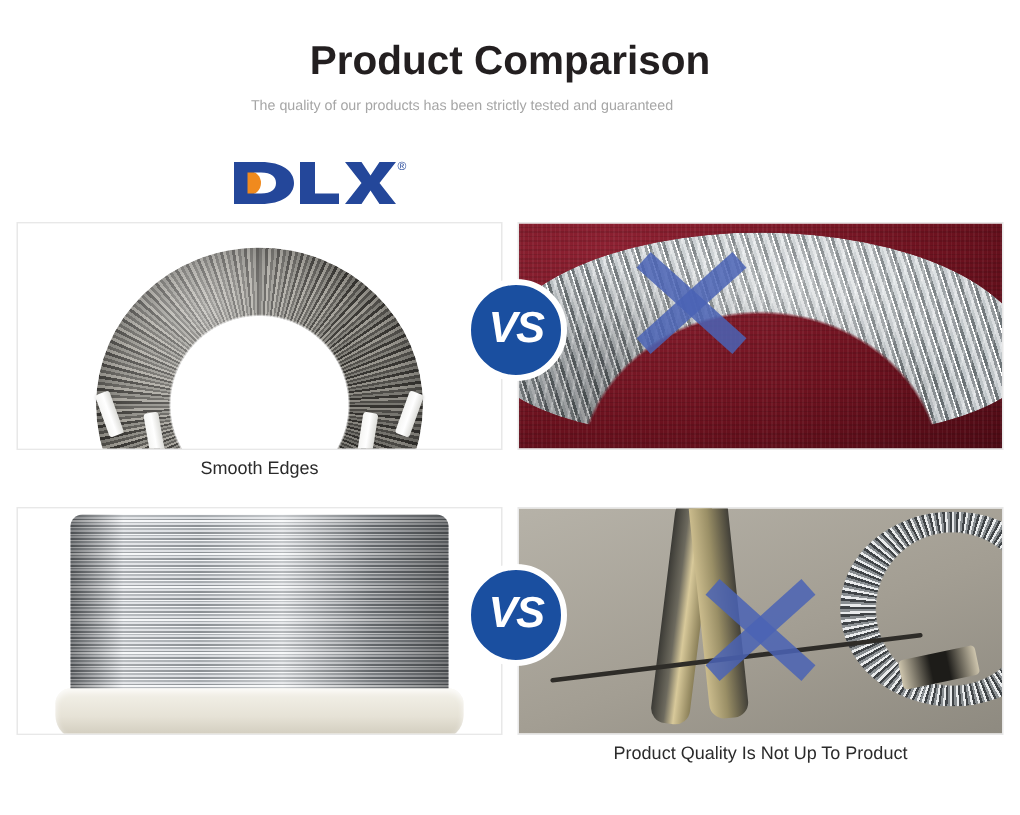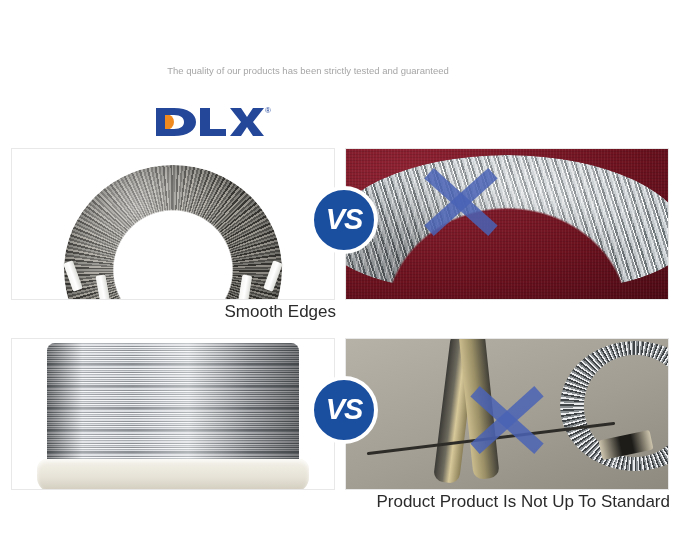--- a/index.html
+++ b/index.html
@@ -99,22 +99,22 @@
     box-sizing: border-box;
     overflow: hidden;
   }
   .panel.left  { left: 11px; }
   .panel.right { left: 345px; }
 
   .caption {
     position: absolute;
     top: 155px;
     width: 326px;
-    text-align: right;
-    font-size: 17px;
+    text-align: center;
+    font-size: 12px;
     color: #2b2b2b;
     line-height: 18px;
   }
   .caption.left  { left: 10px; }
   .caption.right { left: 344px; }
 
   
   .vs-badge {
     position: absolute;
     left: 310px;
@@ -324,20 +324,21 @@
   }
   .x-mark i.a { transform: rotate(42deg); }
   .x-mark i.b { transform: rotate(-42deg); }
   .x-top   { left: 72px; top: 10px;  width: 86px; height: 86px; }
   .x-bottom{ left: 118px; top: 38px; width: 86px; height: 86px; }
 </style>
 </head>
 <body>
 
 <div class="header">
+  <div class="page-title">Product Comparison</div>
   <div class="page-subtitle">The quality of our products has been strictly tested and guaranteed</div>
 </div>
 
 <div class="brand-row">
   <div class="logo-wrap">
     <svg class="logo-svg" width="120" height="40" viewBox="0 0 120 40">
       <circle cx="14" cy="22" r="8" fill="#f08a1e"></circle>
       <path d="M4 8 H22 C36 8 44 14 44 22 C44 30 36 36 22 36 H4 Z
                M13 15 H22 C29 15 32 18 32 22 C32 26 29 29 22 29 H13 Z" fill="#24479a" fill-rule="evenodd"></path>
       <path d="M48 8 H58 V29 H74 V36 H48 Z" fill="#24479a"></path>
@@ -398,14 +399,14 @@
         <i class="a"></i>
           <i class="b"></i>
       </div>
     </div>
   </div>
 
   <div class="vs-badge">
     <span>VS</span>
   </div>
 
-  <div class="caption right">Product Product Is Not Up To Standard</div>
+  <div class="caption right">Product Quality Is Not Up To Product</div>
 </div>
 
 </body></html>

